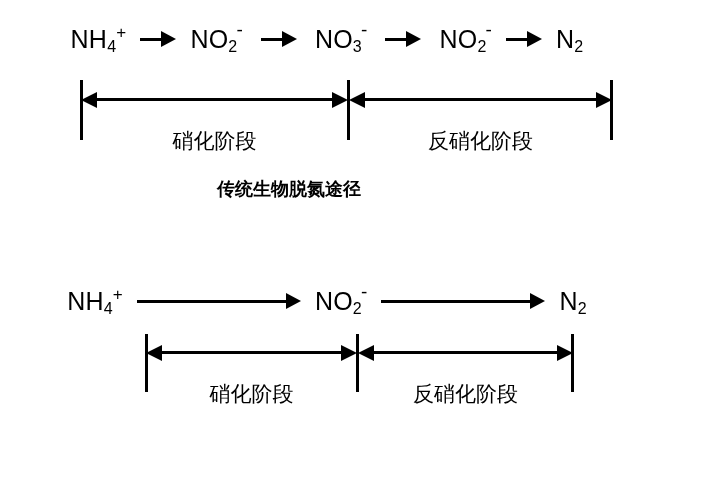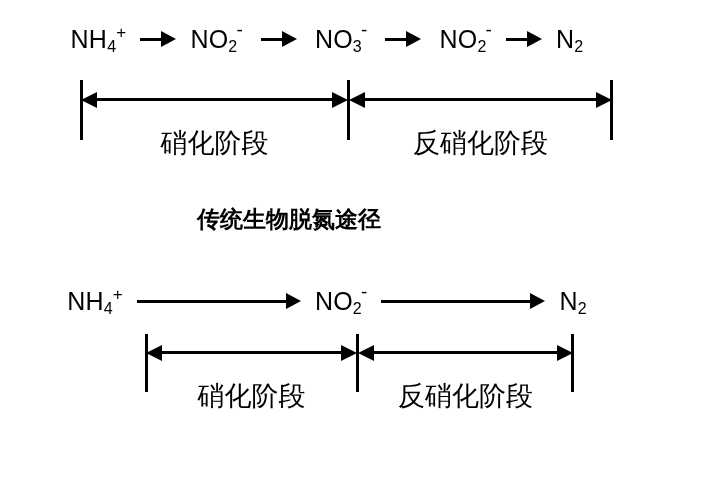--- a/index.html
+++ b/index.html
@@ -117,36 +117,35 @@
     width: 0;
     height: 0;
     border-top: 8px solid transparent;
     border-bottom: 8px solid transparent;
   }
   .span .head-l { left: 0;  border-right: 16px solid #000; }
   .span .head-r { right: 0; border-left: 16px solid #000; }
 
   .stage-label {
     position: absolute;
-    font-size: 27px;
+    font-size: 21px;
     text-align: center;
     line-height: 1;
     white-space: nowrap;
   }
 
   .caption {
     position: absolute;
     left: 0;
     width: 578px;
     text-align: center;
-    font-size: 23px;
+    font-size: 18px;
     font-weight: bold;
     line-height: 1;
     white-space: nowrap;
-    margin-top: 28px;
   }
 </style>
 </head>
 <body>
 
 <div class="diagram" id="diagram-conventional">
 
   <div class="chain" id="chain-conventional">
     <span class="species"><span>NH</span><sub>4</sub><sup>+</sup></span>
     <span class="gap-s"></span>

